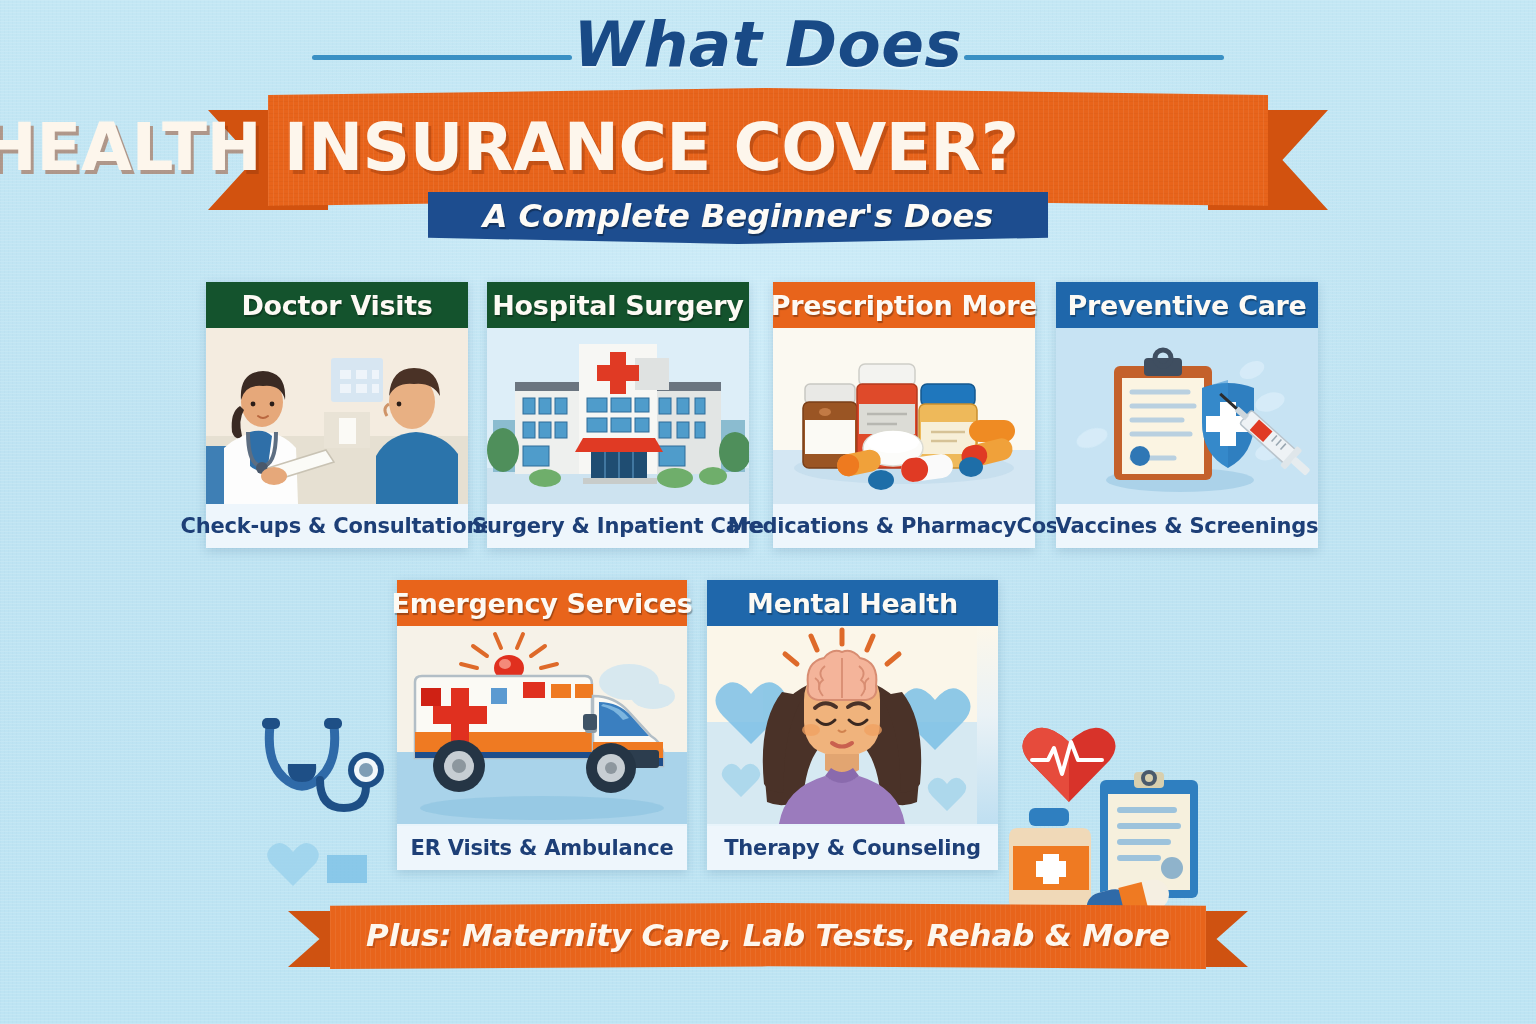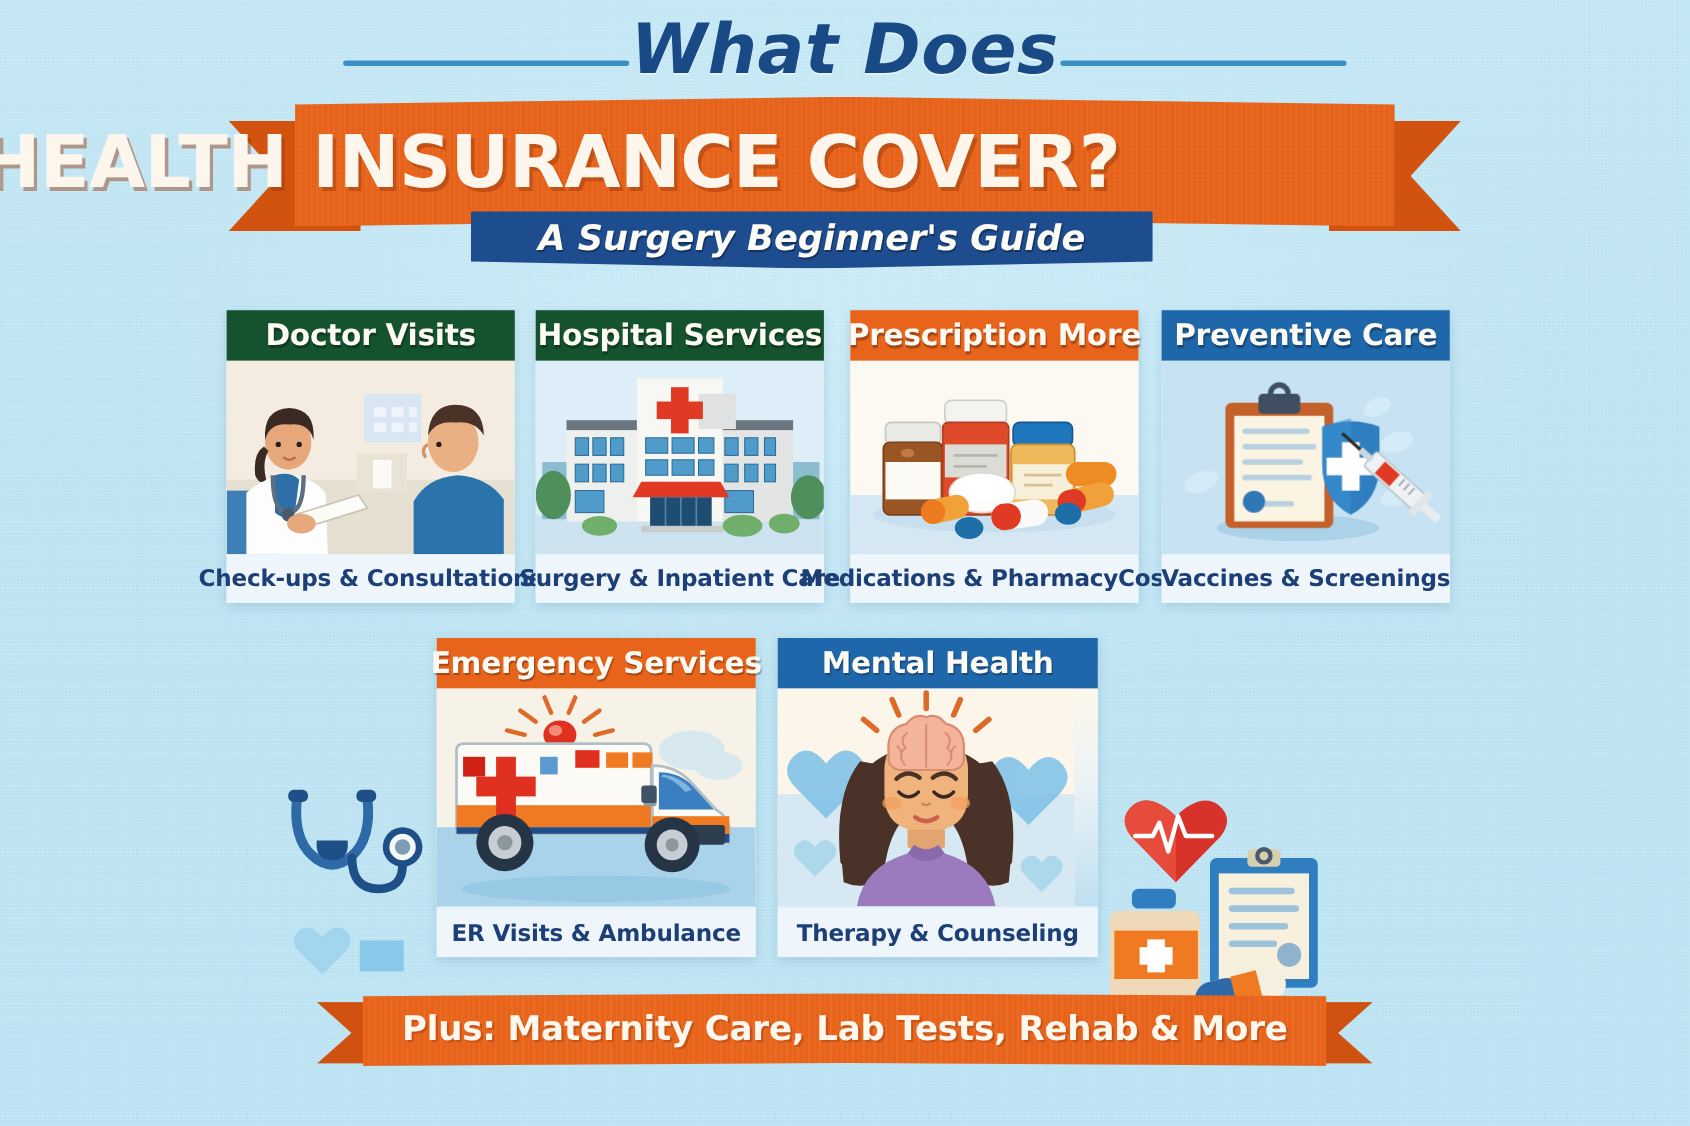--- a/index.html
+++ b/index.html
@@ -63,21 +63,21 @@
     text-shadow:1px 2px 1px rgba(0,0,0,.3);letter-spacing:-.3px;}
   .card-head.blue{background:#14532d;}
   .card-head.lblue{background:#1f67ab;}
   .card-head.orange{background:#e8641b;}
   .art{position:absolute;left:0;top:46px;width:100%;overflow:hidden;}
   .card-cap{position:absolute;left:0;bottom:0;width:100%;height:44px;display:flex;align-items:center;
     justify-content:center;background:#eef6fc;color:#1d3f77;font-size:21px;font-weight:700;
     white-space:nowrap;letter-spacing:-.2px;}
 
   
-  #bottom-wrap{position:absolute;left:0;top:903px;width:1536px;height:72px;}
+  #bottom-wrap{position:absolute;left:0;top:903px;width:1536px;height:72px;font-style:italic;}
   .btail{position:absolute;top:8px;width:70px;height:56px;background:#cf5211;}
   .btail.left{left:288px;clip-path:polygon(0 0,100% 0,100% 100%,0 100%,45% 50%);}
   .btail.right{right:288px;clip-path:polygon(0 0,100% 0,55% 50%,100% 100%,0 100%);}
   #bottom-band{position:absolute;left:330px;top:0;width:876px;height:66px;background:#e8641b;
     clip-path:polygon(0 4%,50% 0,100% 4%,100% 100%,50% 96%,0 100%);
     box-shadow:0 4px 10px rgba(0,0,0,.16);}
   #bottom-tex{position:absolute;inset:0;opacity:.18;
     background-image:repeating-linear-gradient(90deg,rgba(255,255,255,.35) 0 1px,rgba(0,0,0,0) 1px 5px);}
   #bottom-text{position:absolute;left:330px;top:0;width:876px;height:64px;display:flex;align-items:center;
     justify-content:center;font-size:31px;font-weight:800;color:#fdf7ee;white-space:nowrap;
@@ -99,21 +99,21 @@
       <div class="tail right"></div>
       <div id="ribbon">
         <div id="ribbon-tex"></div>
       </div>
       <div id="ribbon-title">HEALTH INSURANCE COVER?</div>
     </div>
 
     <div id="whatdoes">What Does</div>
 
     <div id="subbar"></div>
-    <div id="subtitle">A Surgery Beginner's Guide</div>
+    <div id="subtitle">A Complete Beginner's Does</div>
   </div>
 
   <div class="card" style="left:206px;top:282px;width:262px;height:266px;">
     <div class="card-head blue">Doctor Visits</div>
     <div class="art" style="height:176px;background:linear-gradient(180deg,#f6efe0 0%,#eee7d8 62%,#cfe2ef 100%);">
       <svg width="262" height="176" viewBox="0 0 262 176">
         <rect x="0" y="0" width="262" height="176" fill="#f4ece0"></rect>
         <rect x="0" y="108" width="262" height="68" fill="#e6e0d2"></rect>
         <rect x="125" y="30" width="52" height="44" rx="3" fill="#d7e6f2"></rect>
         <g fill="#eef4fa">
@@ -149,21 +149,21 @@
           <path d="M183 68 q2 -28 25 -28 q25 0 26 28 q-8 -14 -26 -12 q-18 -2 -25 12 Z" fill="#4a3226"></path>
           <circle cx="193" cy="76" r="2.4" fill="#2a1d18"></circle>
           <path d="M183 76 q-7 4 -2 12" stroke="#cf9468" stroke-width="3" fill="none"></path>
         </g>
       </svg>
     </div>
     <div class="card-cap">Check-ups &amp; Consultations</div>
   </div>
 
   <div class="card" style="left:487px;top:282px;width:262px;height:266px;">
-    <div class="card-head blue">Hospital Services</div>
+    <div class="card-head blue">Hospital Surgery</div>
     <div class="art" style="height:176px;background:linear-gradient(180deg,#dff0f9 0%,#cfe6f4 100%);">
       <svg width="262" height="176" viewBox="0 0 262 176">
         <rect x="0" y="0" width="262" height="176" fill="#ddeef8"></rect>
         <rect x="0" y="140" width="262" height="36" fill="#cde3f0"></rect>
         <rect x="6" y="92" width="38" height="52" fill="#8bbcd0"></rect>
         <rect x="220" y="92" width="38" height="52" fill="#8bbcd0"></rect>
 
         <rect x="28" y="58" width="72" height="88" fill="#eef0ee"></rect>
         <rect x="28" y="54" width="72" height="9" fill="#6b7580"></rect>
         <rect x="162" y="58" width="72" height="88" fill="#e2e5e4"></rect>

